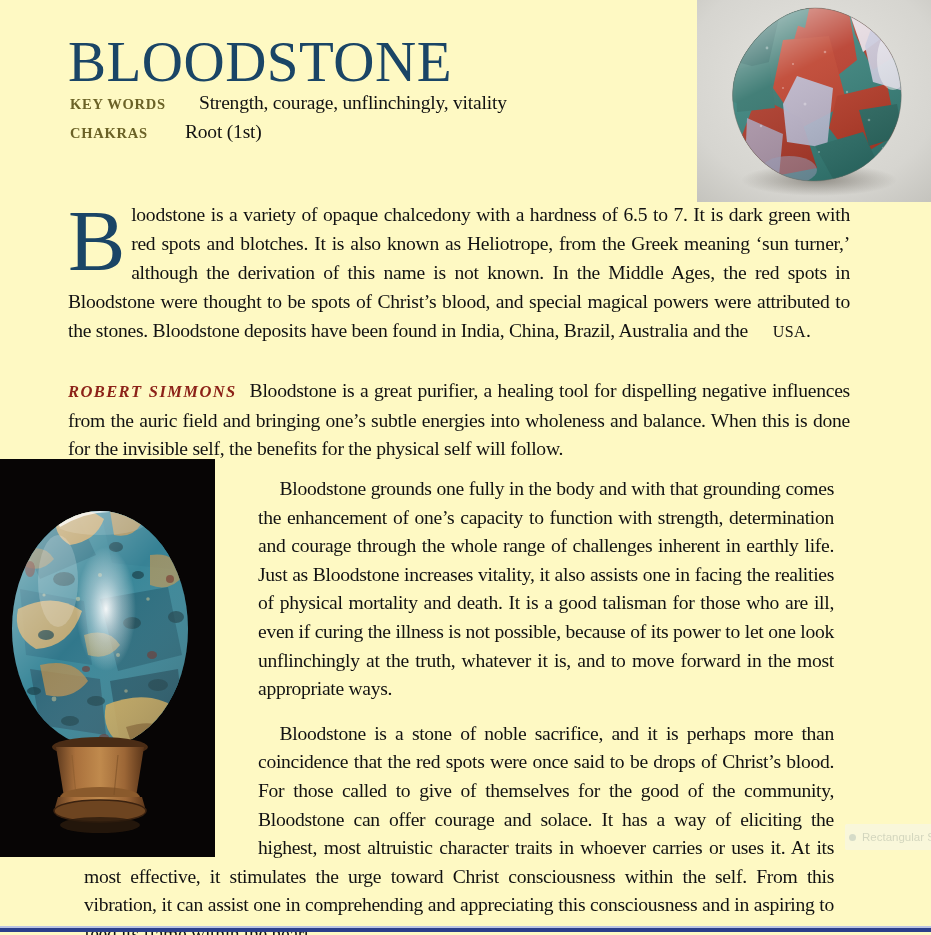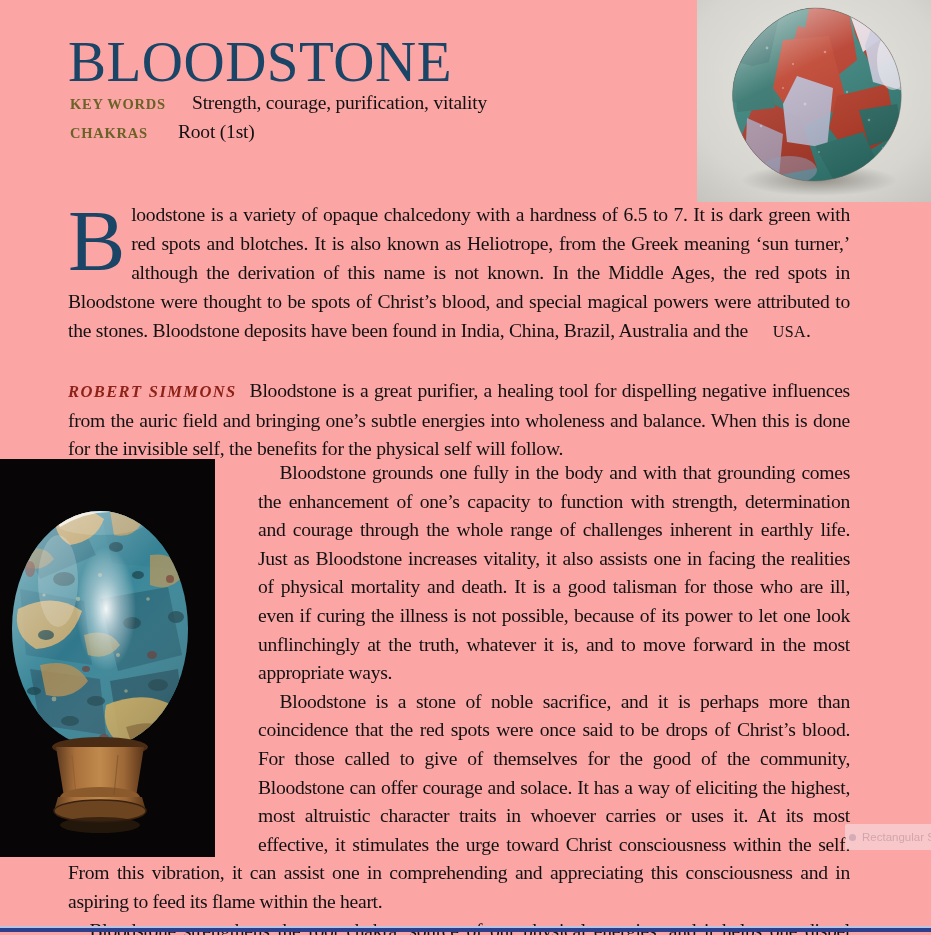--- a/index.html
+++ b/index.html
@@ -13,21 +13,21 @@
     height: 935px;
     position: relative;
     overflow: hidden;
     font-family: "Liberation Serif", "DejaVu Serif", serif;
     color: #121212;
   }
 
   #page {
     position: absolute;
     inset: 0;
-    background: #fca5a5;
+    background: #fef9c3;
   }
 
   
   .title {
     position: absolute;
     left: 68px;
     top: -6px;
     font-size: 57px;
     line-height: 1.05;
     letter-spacing: 0.5px;
@@ -40,20 +40,21 @@
   .attrs {
     position: absolute;
     left: 70px;
     top: 92px;
     width: 560px;
   }
   .attr-row {
     display: flex;
     align-items: baseline;
     height: 29px;
+    gap: 7px;
   }
   .attr-label {
     width: 108px;
     flex: 0 0 108px;
     font-size: 14.5px;
     font-weight: bold;
     letter-spacing: 0.75px;
     color: #6b6227;
     text-transform: uppercase;
     white-space: nowrap;
@@ -119,21 +120,21 @@
     position: absolute;
     left: 68px;
     top: 459px;
     width: 782px;
     font-size: 19.6px;
     line-height: 28.6px;
     text-align: justify;
     letter-spacing: -0.3px;
   }
   .flow p {
-    margin: 0;
+    margin: 16px;
     text-indent: 1.1em;
   }
   .egg-float {
     float: left;
     width: 190px;
     height: 400px;
     shape-margin: 0;
     margin: 0 0 0 0;
   }
 
@@ -208,21 +209,21 @@
 </head>
 <body>
 
 <div id="page">
 
   <h1 class="title">BLOODSTONE</h1>
 
   <div class="attrs">
     <div class="attr-row kw">
       <span class="attr-label">KEY WORDS</span>
-      <span class="attr-value">Strength, courage, purification, vitality</span>
+      <span class="attr-value">Strength, courage, unflinchingly, vitality</span>
     </div>
     <div class="attr-row">
       <span class="attr-label">CHAKRAS</span>
       <span class="attr-value">Root (1st)</span>
     </div>
   </div>
 
   <div class="intro">
     <span class="dropcap">B</span><span>loodstone is a variety of opaque chalcedony with a hardness of 6.5 to 7. It is dark green with red spots and blotches. It is also known as Heliotrope, from the Greek meaning ‘sun turner,’ although the derivation of this name is not known. In the Middle Ages, the red spots in Bloodstone were thought to be spots of Christ’s blood, and special magical powers were attributed to the stones. Bloodstone deposits have been found in India, China, Brazil, Australia and the </span><span class="smallcaps">USA</span><span>.</span>
   </div>

